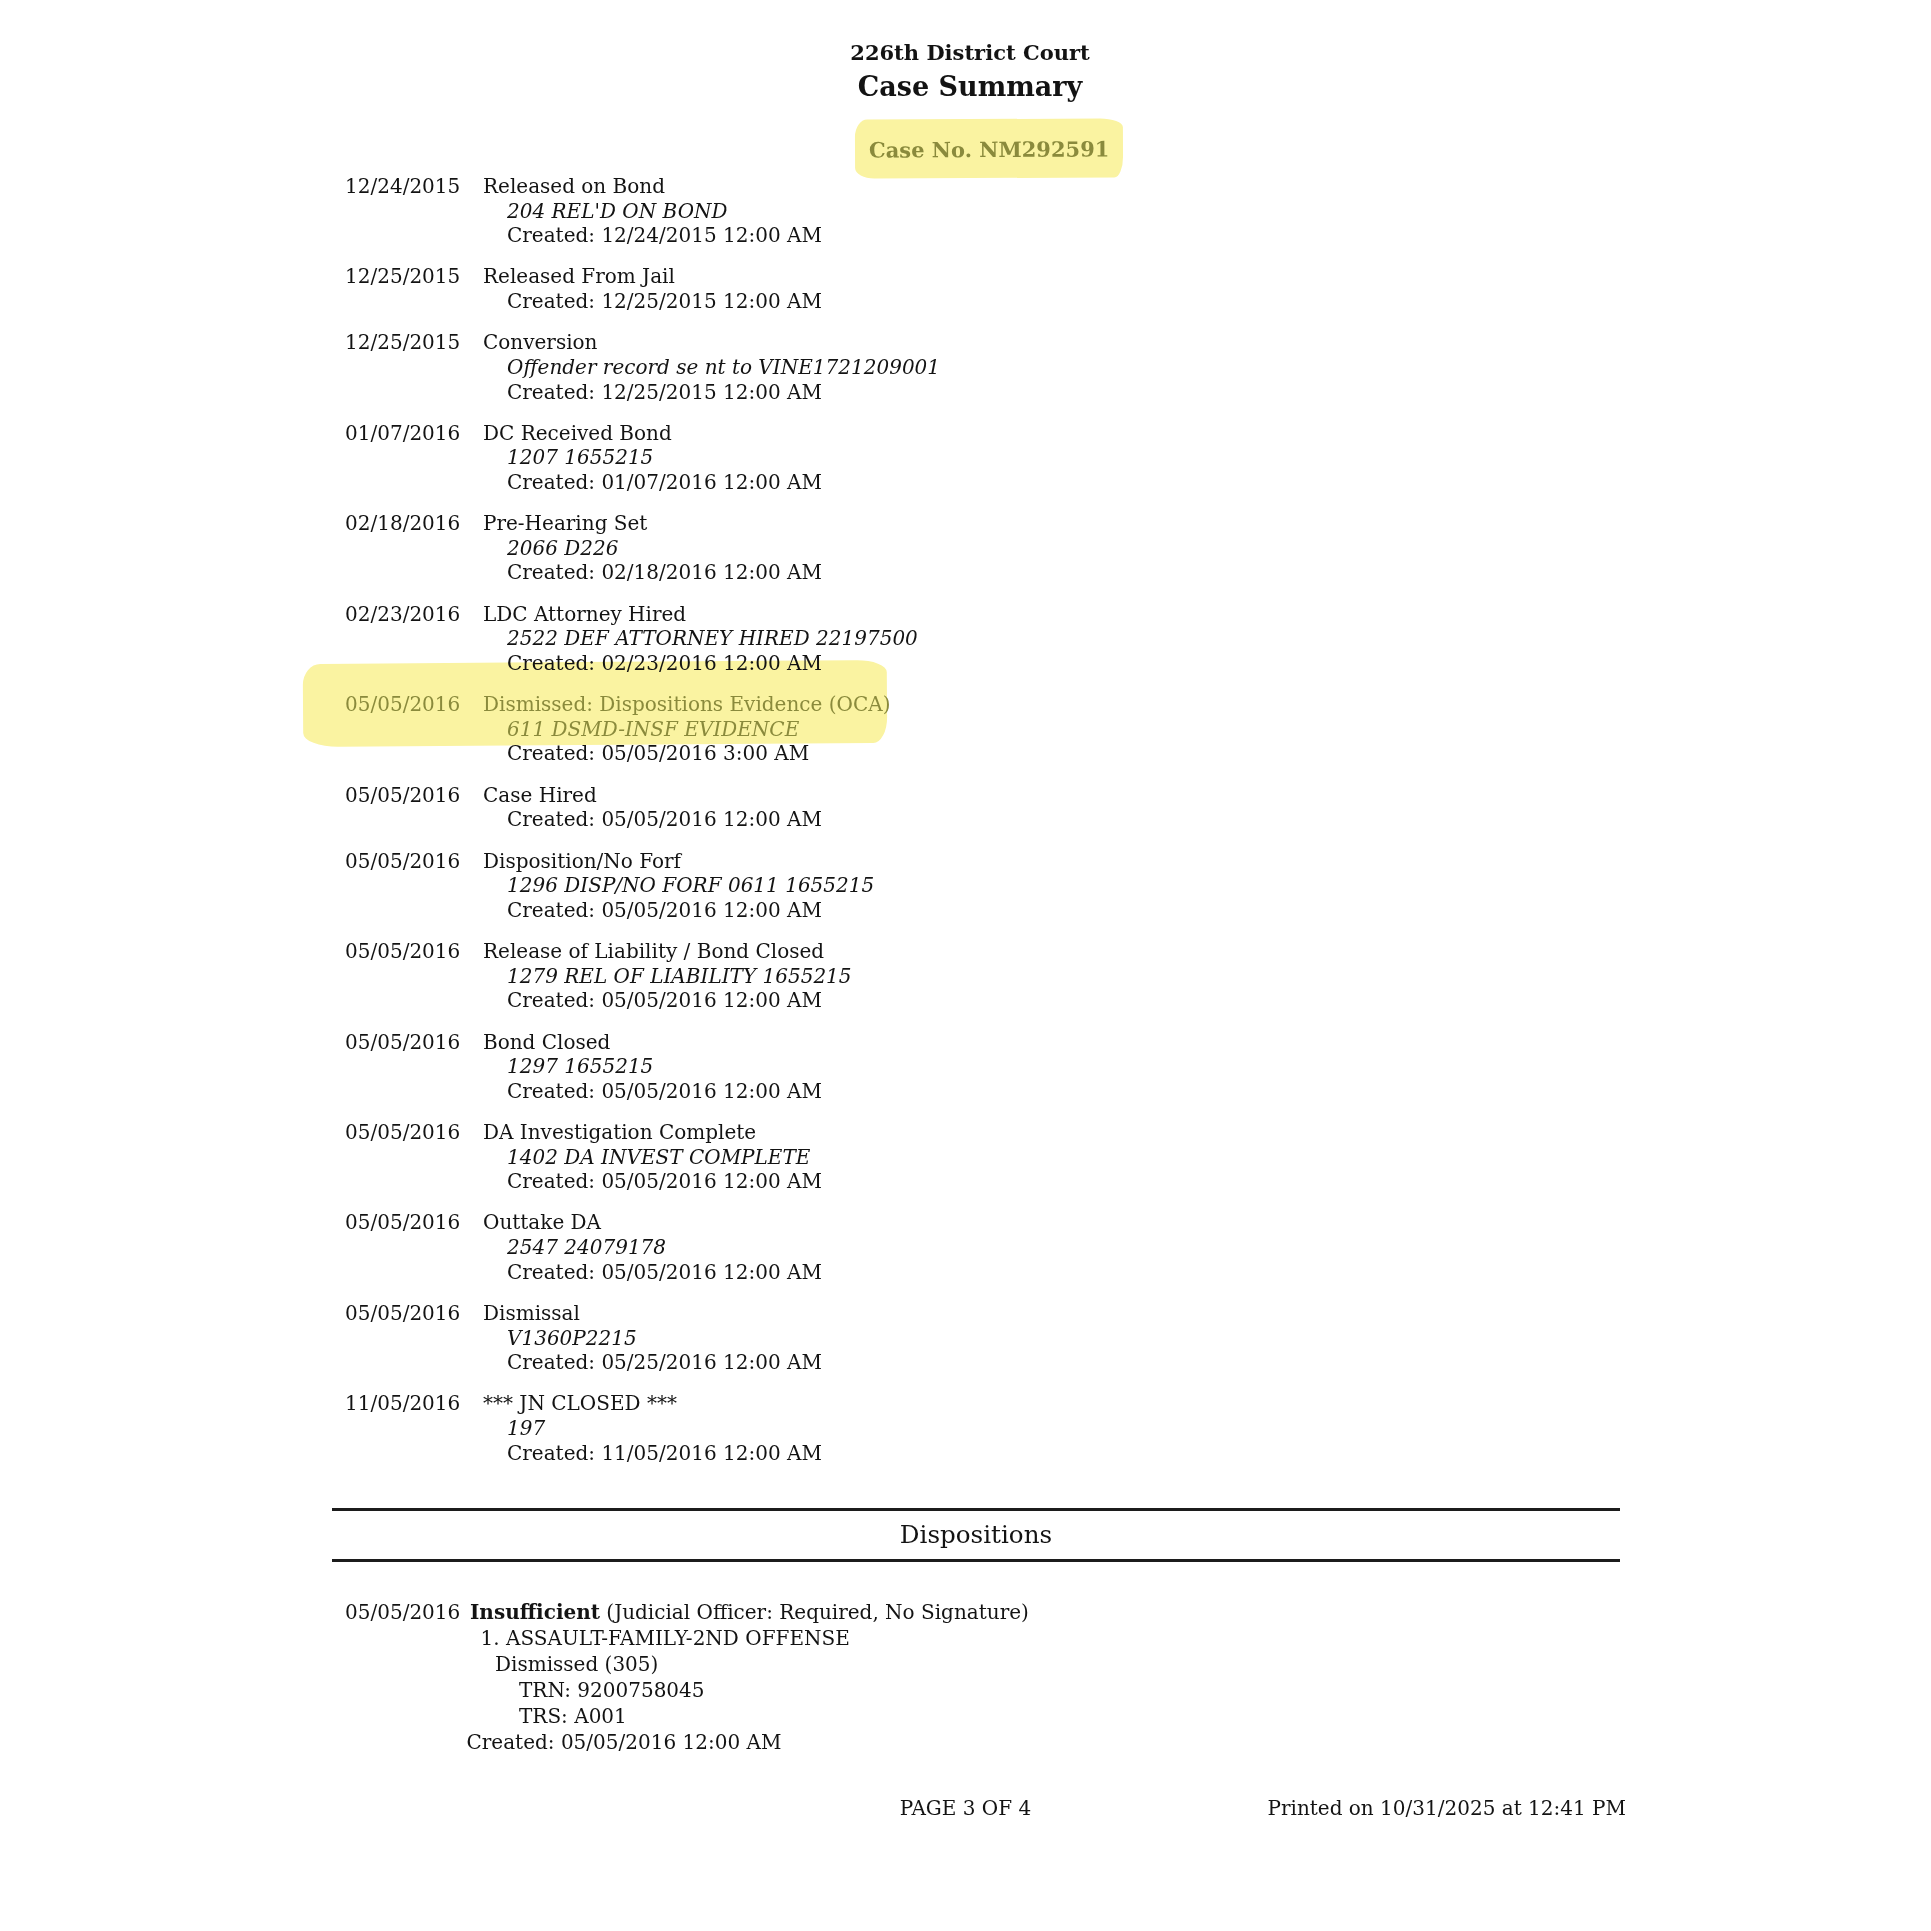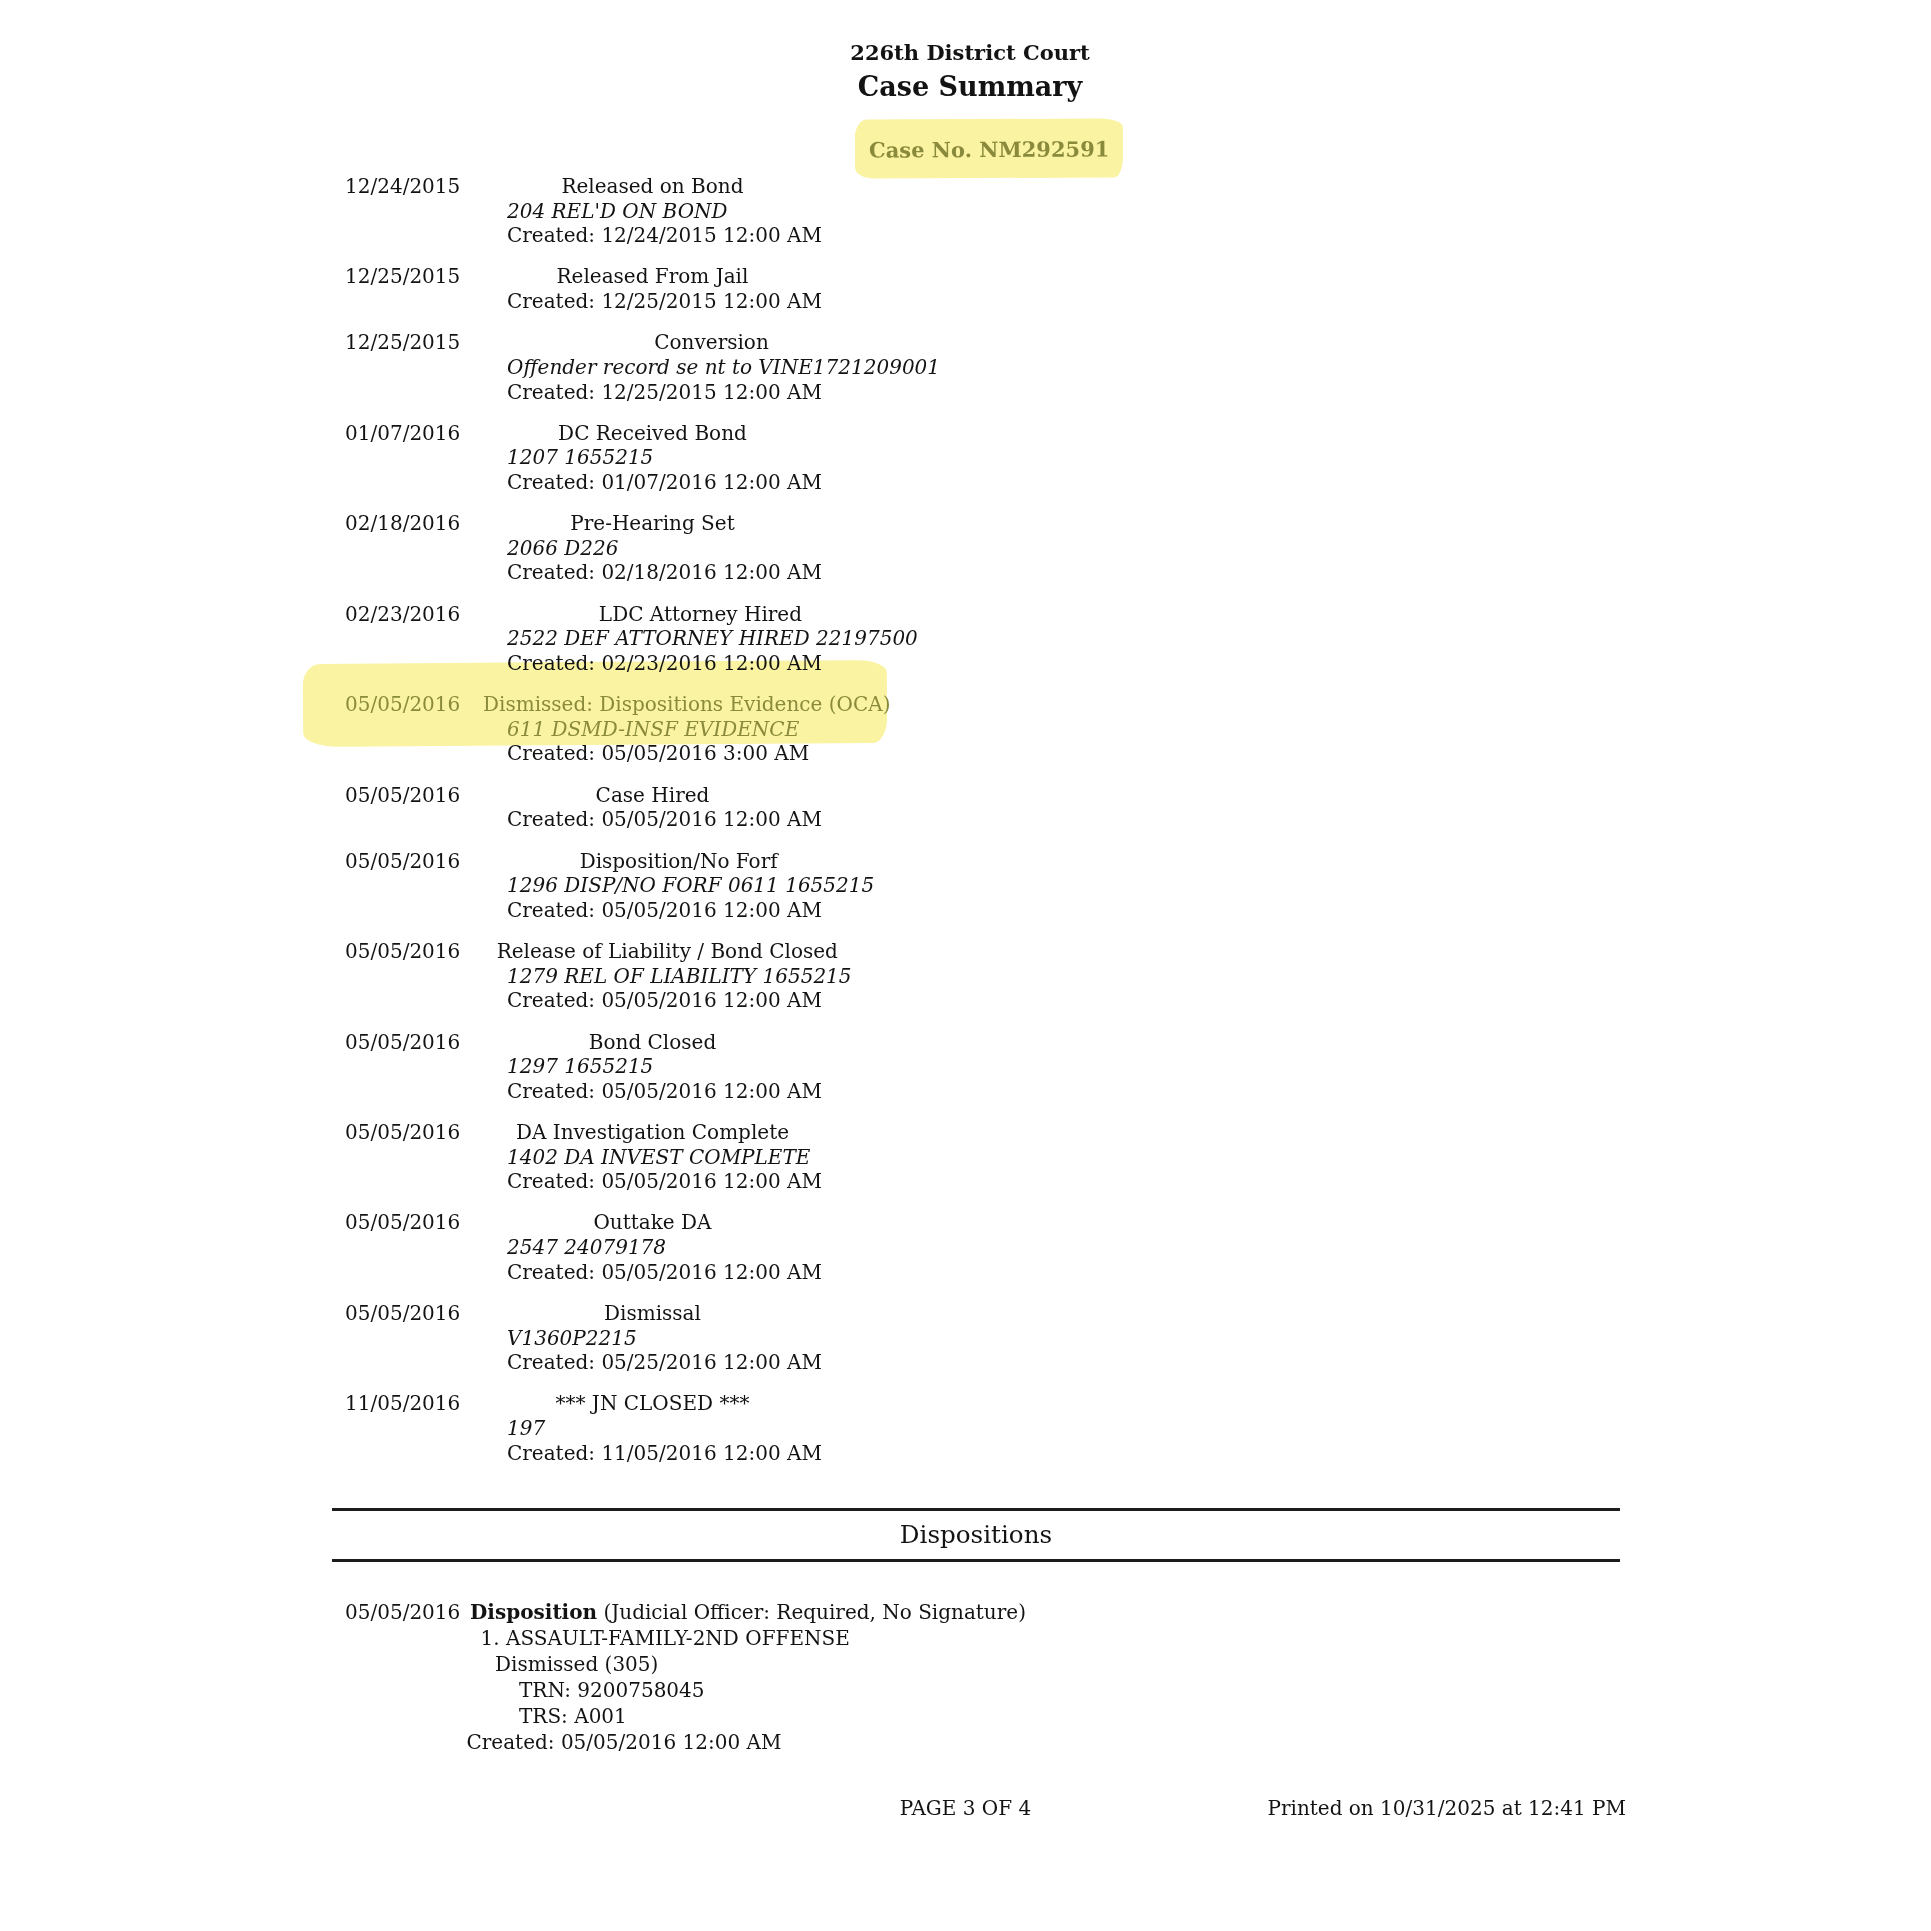--- a/index.html
+++ b/index.html
@@ -37,21 +37,21 @@
     font-size:21px;font-weight:bold;color:var(--olive);white-space:nowrap;
   }
   
   .events{
     position:absolute;left:345px;top:174px;width:1097px;
     font-size:20px;line-height:24.6px;
   }
   .event{display:flex;margin-bottom:16.7px;position:relative;}
   .evt-date{width:138px;flex:none;position:relative;z-index:1;}
   .evt-body{position:relative;z-index:1;}
-  .evt-title{white-space:nowrap;text-align:center;}
+  .evt-title{white-space:nowrap;}
   .evt-code{margin-left:24px;font-style:italic;white-space:nowrap;}
   .evt-created{margin-left:24px;white-space:nowrap;}
   .event.highlighted::before{
     content:"";
     position:absolute;left:-42px;top:-30px;
     width:584px;height:83px;
     background:var(--hl);
     border-radius:17.6px 30px 14px 35px / 21px 12.3px 26px 14px;
     transform:rotate(-0.4deg);
     z-index:0;
@@ -220,21 +220,21 @@
 
   <div class="dispositions">
     <div class="rule"></div>
     <div class="dispo-heading">Dispositions</div>
     <div class="rule"></div>
 
     <div class="dispo-entry">
       <div class="dispo-date">05/05/2016</div>
       <div class="dispo-body">
         <div class="dl-head">
-          <span class="dispo-type">Disposition</span>
+          <span class="dispo-type">Insufficient</span>
           <span>(Judicial Officer: Required, No Signature)</span>
         </div>
         <div class="dl-charge">1. ASSAULT-FAMILY-2ND OFFENSE</div>
         <div class="dl-result">Dismissed (305)</div>
         <div class="dl-trn">TRN: 9200758045</div>
         <div class="dl-trs">TRS: A001</div>
         <div class="dl-created">Created: 05/05/2016 12:00 AM</div>
       </div>
     </div>
   </div>

